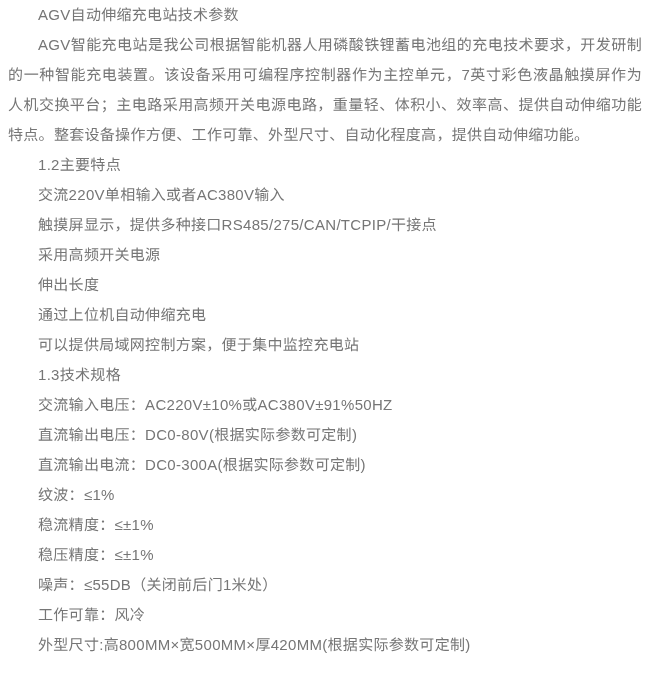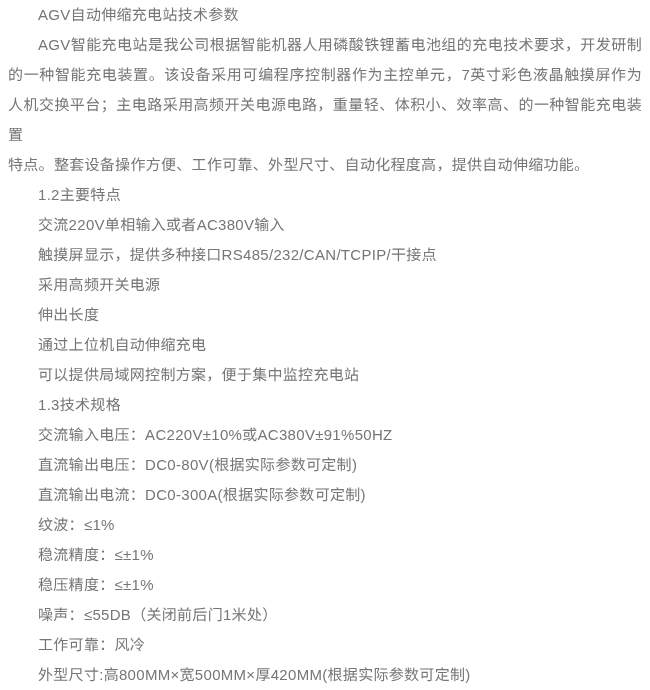--- a/index.html
+++ b/index.html
@@ -37,25 +37,25 @@
     text-align-last: justify;
   }
 </style>
 </head>
 <body>
 
 <div class="doc">
   <p class="indent">AGV自动伸缩充电站技术参数</p>
   <p class="indent fill">AGV智能充电站是我公司根据智能机器人用磷酸铁锂蓄电池组的充电技术要求，开发研制</p>
   <p class="fill">的一种智能充电装置。该设备采用可编程序控制器作为主控单元，7英寸彩色液晶触摸屏作为</p>
-  <p class="fill">人机交换平台；主电路采用高频开关电源电路，重量轻、体积小、效率高、的一种智能充电装置</p>
+  <p class="fill">人机交换平台；主电路采用高频开关电源电路，重量轻、体积小、效率高、提供自动伸缩功能</p>
   <p>                    <span>特点。整套设备操作方便、工作可靠、外型尺寸、自动化程度高，提供自动伸缩功能。</span></p>
   <p class="indent">1.2主要特点</p>
   <p class="indent">交流220V单相输入或者AC380V输入</p>
-  <p class="indent">触摸屏显示，提供多种接口RS485/232/CAN/TCPIP/干接点</p>
+  <p class="indent">触摸屏显示，提供多种接口RS485/275/CAN/TCPIP/干接点</p>
   <p class="indent">采用高频开关电源</p>
   <p class="indent">伸出长度</p>
   <p class="indent">通过上位机自动伸缩充电</p>
   <p class="indent">可以提供局域网控制方案，便于集中监控充电站</p>
   <p class="indent">1.3技术规格</p>
   <p class="indent">交流输入电压：AC220V±10%或AC380V±91%50HZ</p>
   <p class="indent">直流输出电压：DC0-80V(根据实际参数可定制)</p>
   <p class="indent">直流输出电流：DC0-300A(根据实际参数可定制)</p>
   <p class="indent">纹波：≤1%</p>
   <p class="indent">稳流精度：≤±1%</p>

